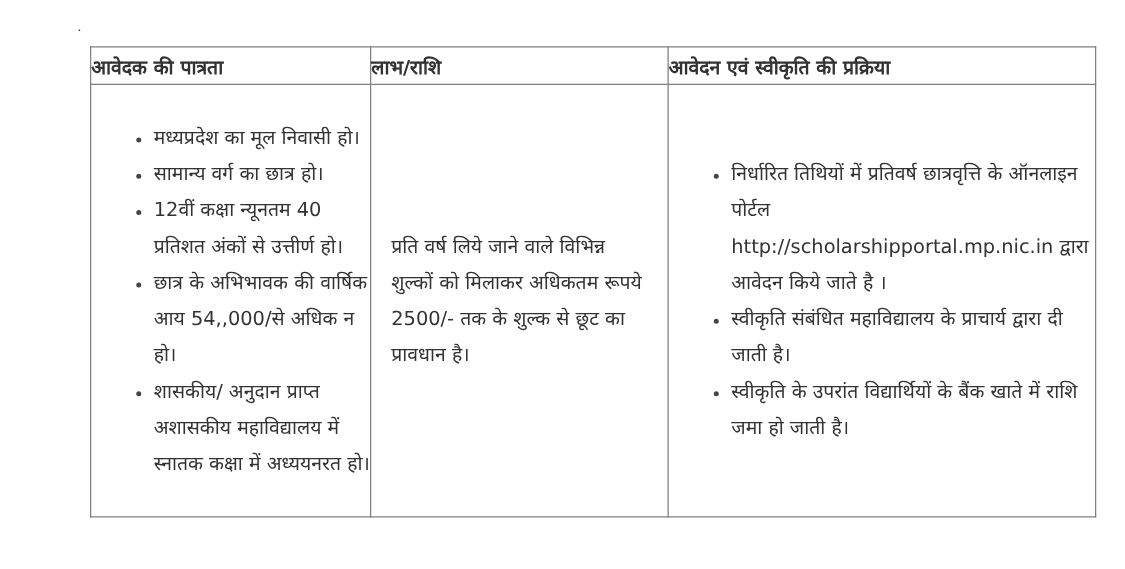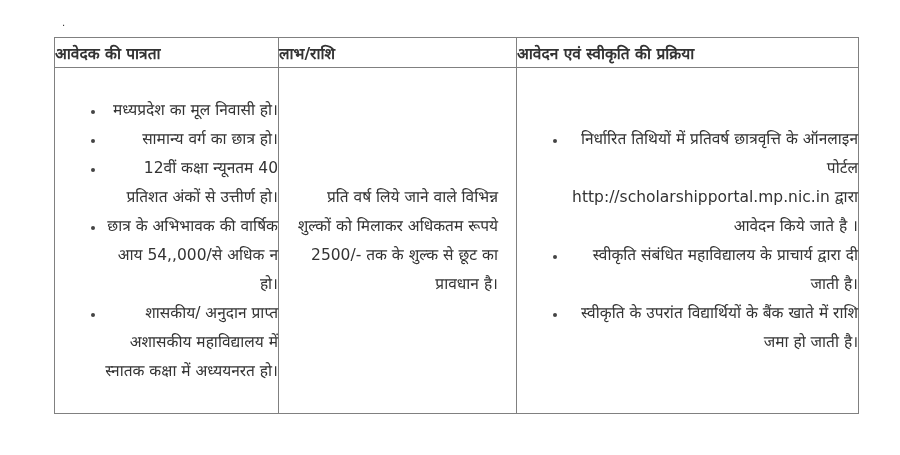--- a/index.html
+++ b/index.html
@@ -1,25 +1,25 @@
 <!DOCTYPE html>
 <html><head>
 <meta charset="utf-8">
 <style>
   html, body { margin: 0; padding: 0; background: #ffffff; }
   body { width: 900px; height: 455px; position: relative; overflow: hidden;
          font-family: "DejaVu Sans", "Liberation Sans", sans-serif; color: #333333; }
   .dot { position: absolute; left: 62px; top: 18px; font-size: 10px; color: #333; line-height: 10px; }
-  table.info { position: absolute; left: 54px; top: 37px; border-collapse: collapse;
+  table.info { position: absolute; left: 72px; top: 37px; border-collapse: collapse;
                table-layout: fixed; width: 804px; border-radius: 29px; }
   table.info th, table.info td { border: 1px solid #808080; padding: 0; }
   table.info th { height: 29px; text-align: left; font-weight: bold; font-size: 15.5px;
                   color: #333; vertical-align: middle; white-space: nowrap; }
   th.c2 { padding-left: 11px; }
-  table.info td { vertical-align: middle; font-size: 15.5px; line-height: 29px; text-align: right; }
+  table.info td { vertical-align: middle; font-size: 15.5px; line-height: 29px; }
   td.c1 { height: 345px; vertical-align: top; }
   ul { margin: 0; padding-left: 50px; list-style: disc; }
   ul li { margin: 0; }
   ul li::marker { color: #444; font-size: 12px; }
   .c2 p { margin: 16px; padding: 0 2px 0 0; }
   .c3 ul { padding-left: 50px; }
 </style>
 </head>
 <body>
 

